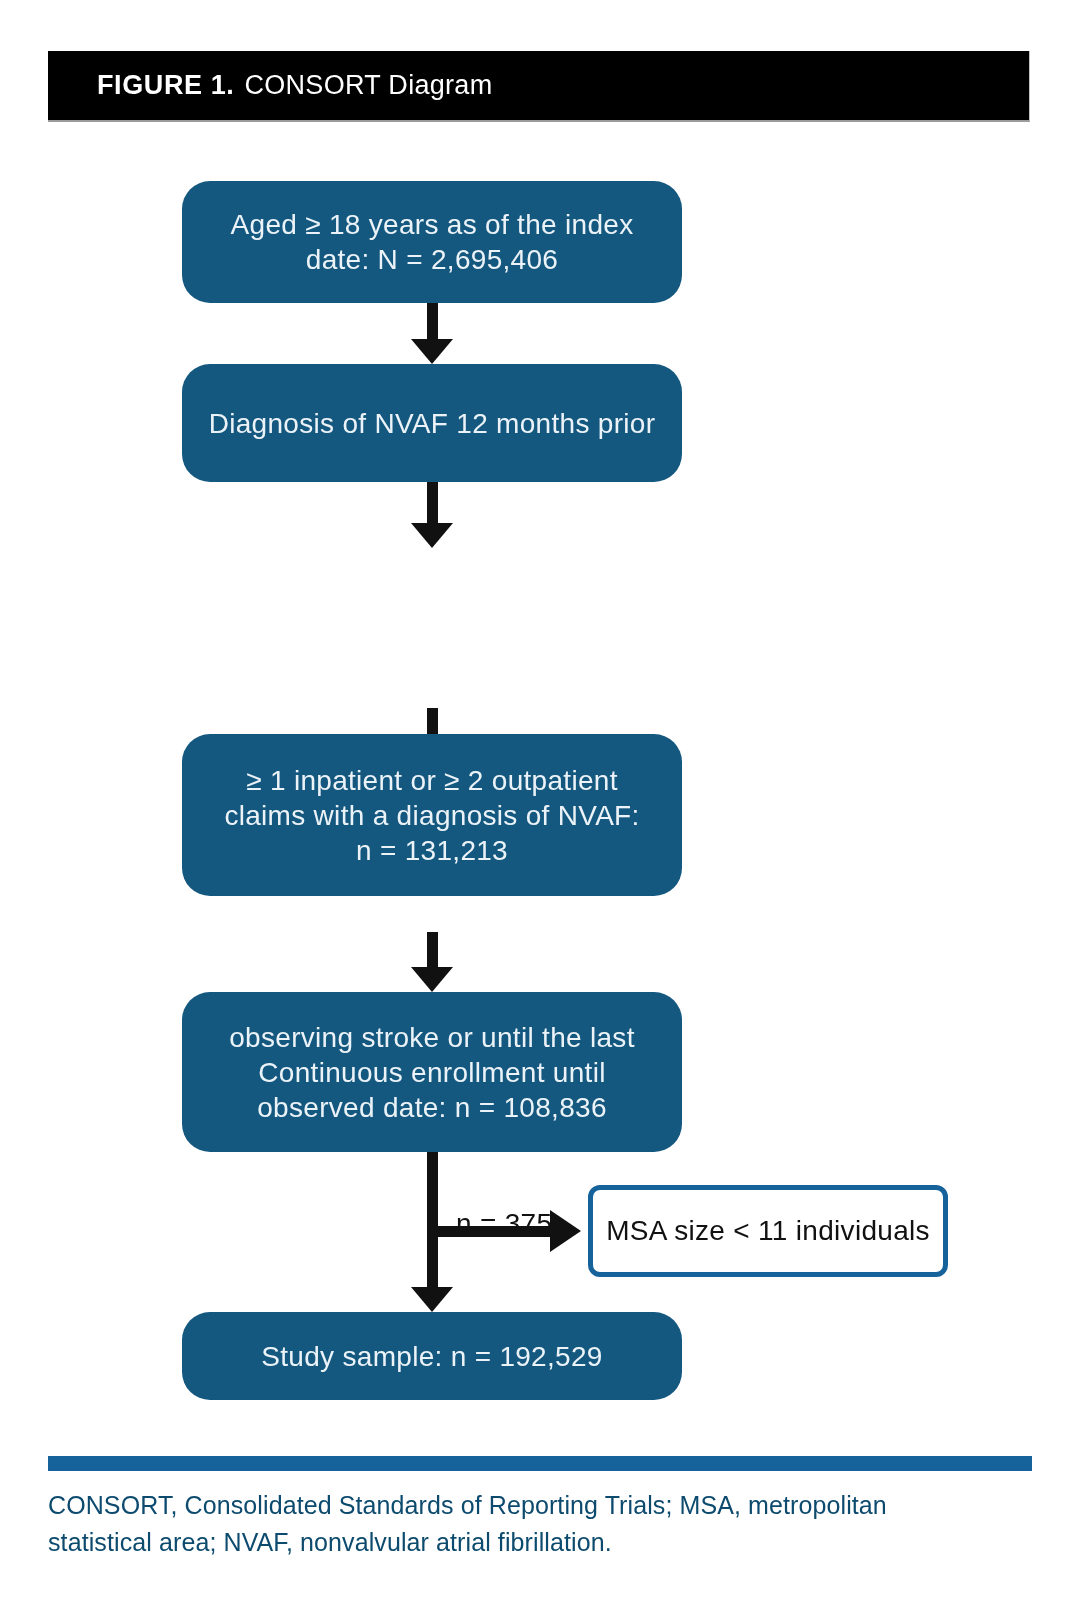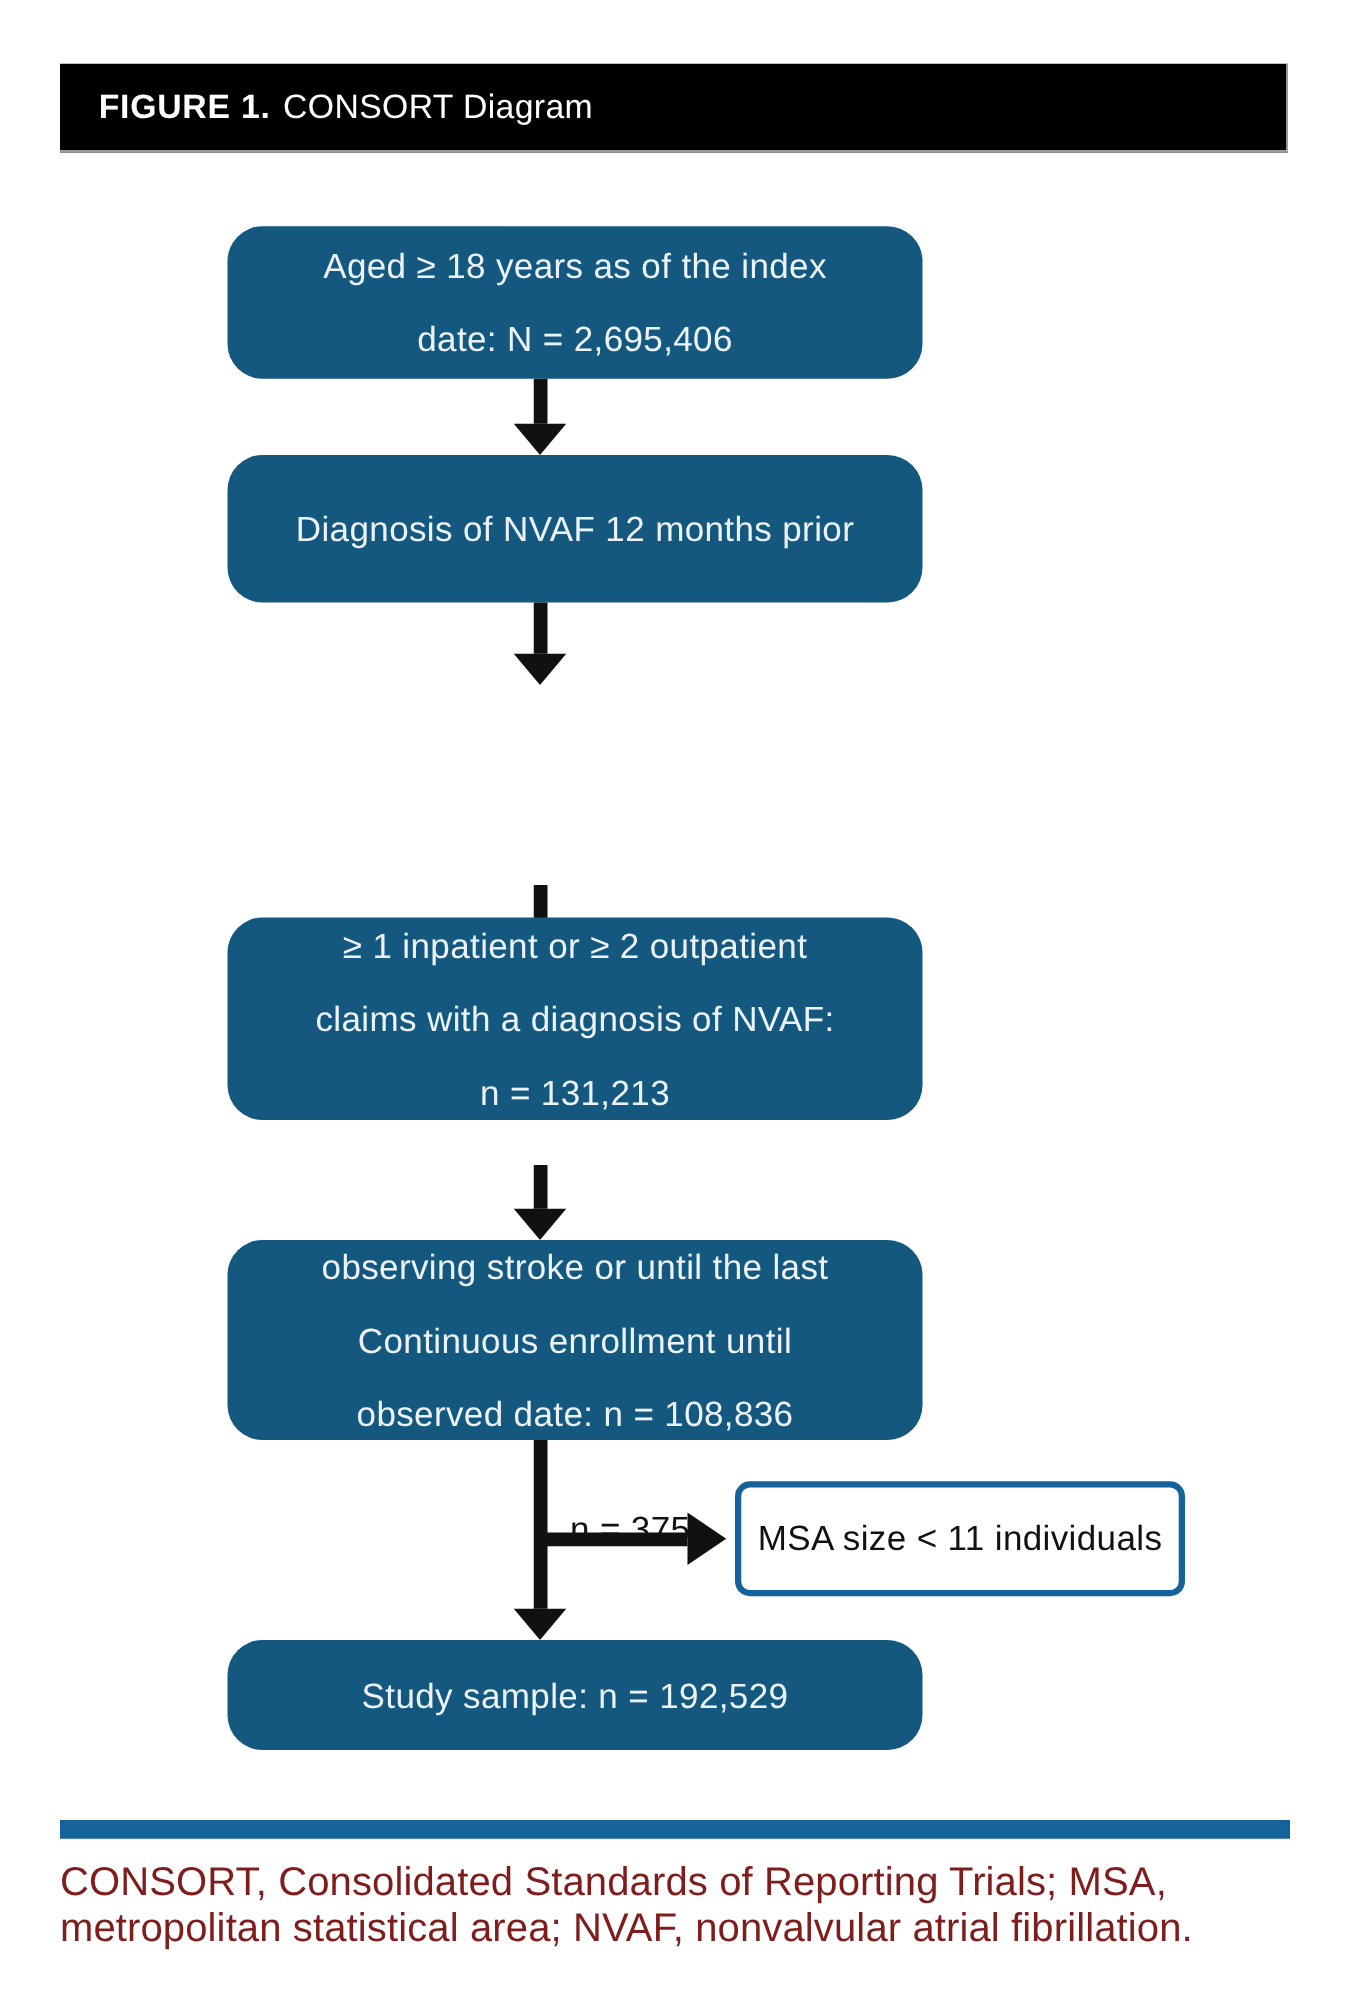--- a/index.html
+++ b/index.html
@@ -15,37 +15,36 @@
     background:#ffffff;
     font-family:"Liberation Sans", sans-serif;
     overflow:hidden;
   }
   
   .figure-header{
     position:absolute;left:48px;top:51px;width:982px;height:71px;
     background:var(--header-bg,#000);
     color:#ffffff;
     display:flex;align-items:center;
-    padding-left:31px;box-sizing:border-box;
+    padding-left:49px;box-sizing:border-box;
     border-bottom:2px solid #9b9b9b;
     border-right:1px solid #c2c2c2;
     font-size:27px;letter-spacing:.3px;
   }
   .fig-label{font-weight:bold;margin-right:10px;letter-spacing:.6px;}
   
   .node{
-    position:absolute;left:182px;width:556px;
+    position:absolute;left:182px;width:500px;
     background:var(--box-fill,#14587F);
     border-radius:28px;
     color:#ECF3F8;
     display:flex;flex-direction:column;justify-content:center;align-items:center;
     font-size:28px;line-height:35px;letter-spacing:.3px;
     text-align:center;
     box-sizing:border-box;
-    gap:24px;
   }
   .node .ln{display:block;}
   
   .arrow-down{
     position:absolute;left:410px;width:44px;
     display:flex;flex-direction:column;align-items:center;
   }
   .arrow-down .stem{width:11px;flex:1 1 auto;background:var(--arrow-black,#111);}
   .arrow-down .head{
     width:0;height:0;flex:0 0 auto;
@@ -78,21 +77,21 @@
     font-size:28px;color:#111;letter-spacing:.3px;
     text-align:center;
   }
   
   .bottom-rule{
     position:absolute;left:48px;top:1456px;width:984px;height:15px;
     background:var(--accent-blue,#16629B);
   }
   .footnote{
     position:absolute;left:48px;top:1487px;width:940px;
-    font-size:32px;line-height:37px;color:#7f1d1d;letter-spacing:.1px;
+    font-size:25px;line-height:37px;color:#0c4a6e;letter-spacing:.1px;
   }
 </style>
 </head>
 <body>
 
 <div class="page">
 
   <header class="figure-header">
     <span class="fig-label">FIGURE 1.</span>
     <span class="fig-title">CONSORT Diagram</span>

